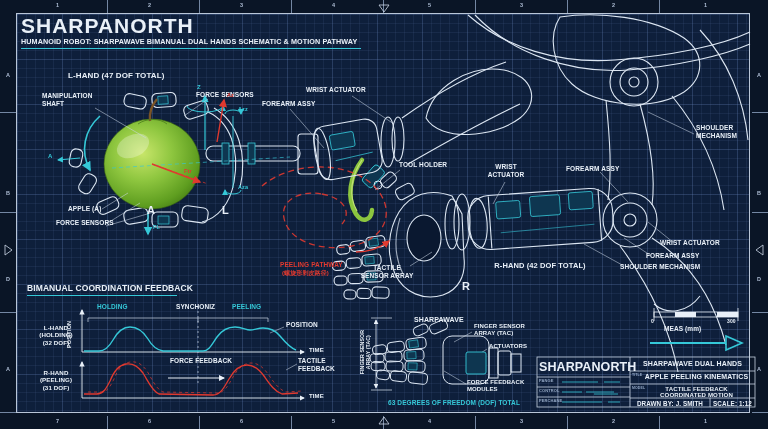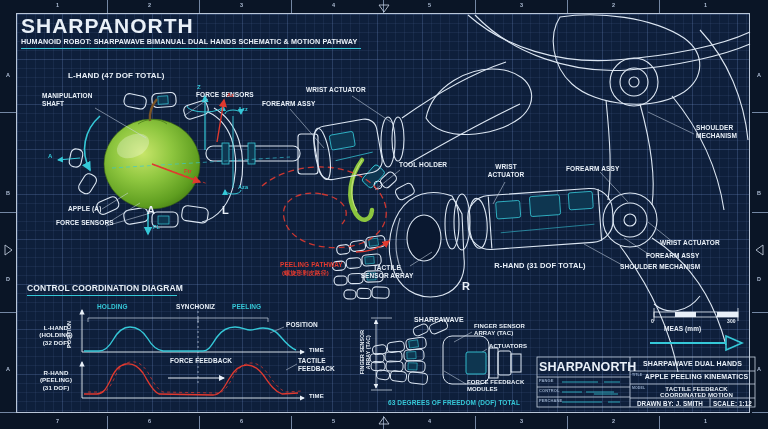--- a/index.html
+++ b/index.html
@@ -375,29 +375,29 @@
 <div class="lb red" style="left:184px;top:168px;font-size:5.5px">Ftr</div>
 <div class="lb teal" style="left:153px;top:224px;font-size:5.5px">FL</div>
 <div class="lb" style="left:399px;top:161px">TOOL HOLDER</div>
 <div class="lb red" style="left:280px;top:261px">PEELING PATHWAY</div>
 <div class="lb red" style="left:282px;top:270px;font-size:6px">(螺旋形剥皮路径)</div>
 <div class="lb ctr" style="left:482px;top:163px;width:48px">WRIST
 ACTUATOR</div>
 <div class="lb" style="left:566px;top:165px">FOREARM ASSY</div>
 <div class="lb ctr" style="left:358px;top:264px;width:58px">TACTILE
 SENSOR ARRAY</div>
-<div class="lb ctr" style="left:490px;top:262px;width:100px;font-size:7.5px">R-HAND (31 DOF TOTAL)</div>
+<div class="lb ctr" style="left:490px;top:262px;width:100px;font-size:7.5px">R-HAND (42 DOF TOTAL)</div>
 <div class="lb" style="left:462px;top:280px;font-size:11px">R</div>
 <div class="lb" style="left:696px;top:124px">SHOULDER
 MECHANISM</div>
 <div class="lb" style="left:660px;top:239px">WRIST ACTUATOR</div>
 <div class="lb" style="left:646px;top:252px">FOREARM ASSY</div>
 <div class="lb" style="left:620px;top:263px">SHOULDER MECHANISM</div>
 
-<div class="lb" style="left:27px;top:283px;font-size:8.5px">CONTROL COORDINATION DIAGRAM</div>
+<div class="lb" style="left:27px;top:283px;font-size:8.5px">BIMANUAL COORDINATION FEEDBACK</div>
 <div class="uline" style="left:27px;top:295px;width:150px;height:1.2px"></div>
 <div class="lb teal" style="left:97px;top:303px">HOLDING</div>
 <div class="lb" style="left:176px;top:303px">SYNCHONIZ</div>
 <div class="lb teal" style="left:232px;top:303px">PEELING</div>
 <div class="lb" style="left:66px;top:348px;font-size:5.5px;transform:rotate(-90deg);transform-origin:top left">POSITION</div>
 <div class="lb ctr" style="left:34px;top:324px;width:44px;font-size:6.2px">L-HAND
 (HOLDING)
 (32 DOF)</div>
 <div class="lb ctr" style="left:34px;top:369px;width:44px;font-size:6.2px">R-HAND
 (PEELING)

